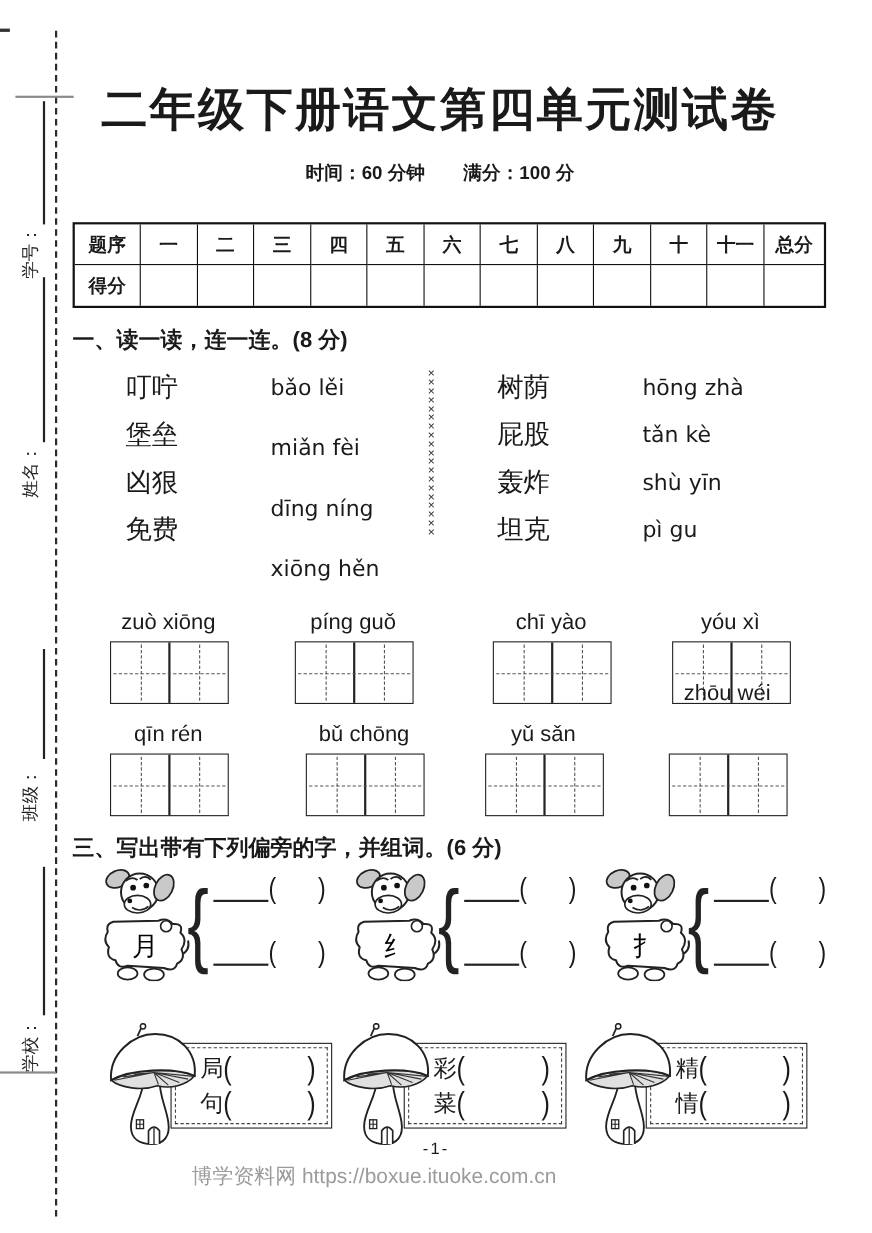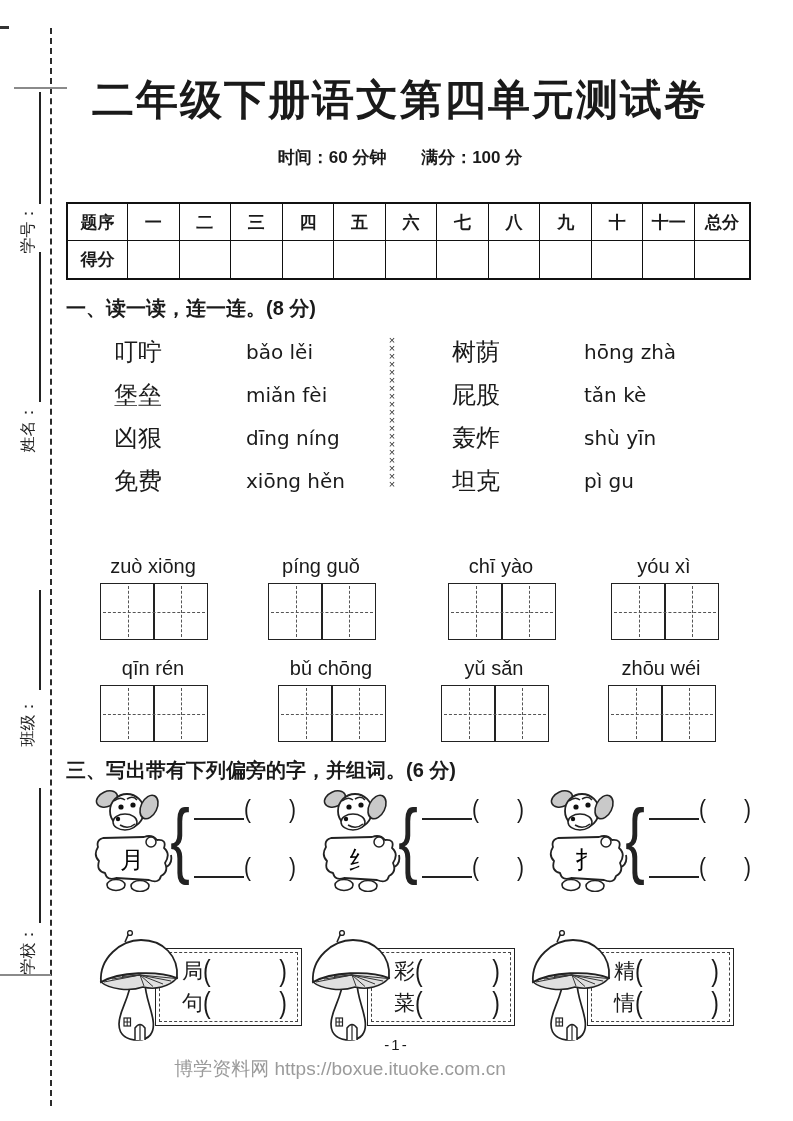--- a/index.html
+++ b/index.html
@@ -151,21 +151,21 @@
   </div>
 
   <div class="abs sec-heading" style="top:295px;">一、读一读，连一连。(8 分)</div>
 
   <div class="abs match-col" style="left:102px;">
     <div class="item hanzi">叮咛</div>
     <div class="item hanzi">堡垒</div>
     <div class="item hanzi">凶狠</div>
     <div class="item hanzi">免费</div>
   </div>
-  <div class="abs match-col" style="left:246px;">
+  <div class="abs match-col" style="left:246px;gap:12px;">
     <div class="item pinyin">bǎo lěi</div>
     <div class="item pinyin">miǎn fèi</div>
     <div class="item pinyin">dīng níng</div>
     <div class="item pinyin">xiōng hěn</div>
   </div>
 
   <div class="abs match-divider">×
 ×
 ×
 ×
@@ -226,21 +226,21 @@
   <div class="abs wbox" style="left:611px;top:583px;">
       <div class="mid"></div>
       <div class="dv q1"></div>
       <div class="dv q3"></div>
       <div class="dh"></div>
     </div>
 
   <div class="abs pin-label" style="left:90px;top:657px;">qīn rén</div>
   <div class="abs pin-label" style="left:268px;top:657px;">bǔ chōng</div>
   <div class="abs pin-label" style="left:431px;top:657px;">yǔ sǎn</div>
-  <div class="abs pin-label" style="left:598px;top:657px;">zhōu wéi</div>
+  <div class="abs pin-label" style="left:598px;top:619px;">zhōu wéi</div>
 
   <div class="abs wbox" style="left:100px;top:685px;">
       <div class="mid"></div>
       <div class="dv q1"></div>
       <div class="dv q3"></div>
       <div class="dh"></div>
     </div>
   <div class="abs wbox" style="left:278px;top:685px;">
       <div class="mid"></div>
       <div class="dv q1"></div>

